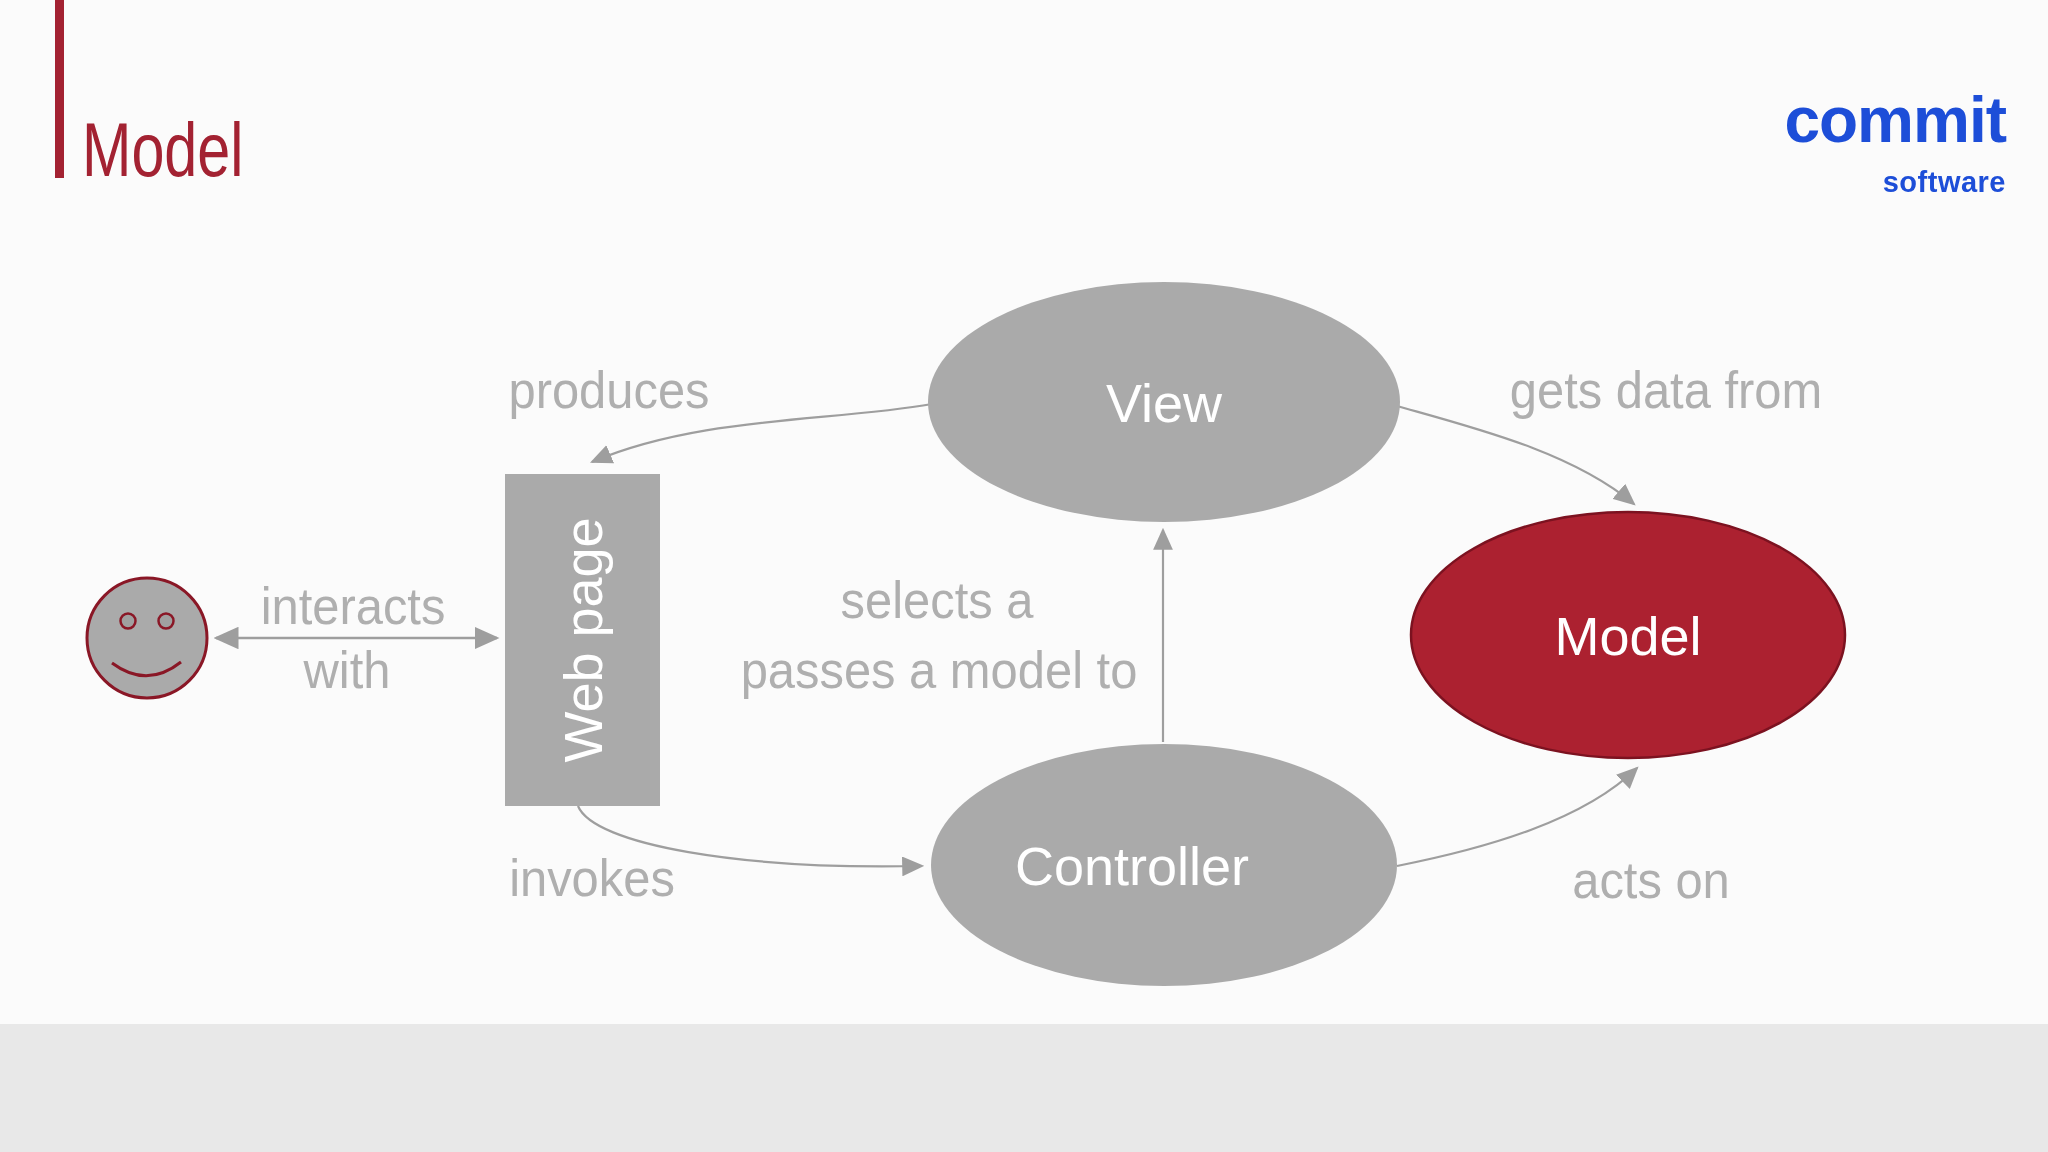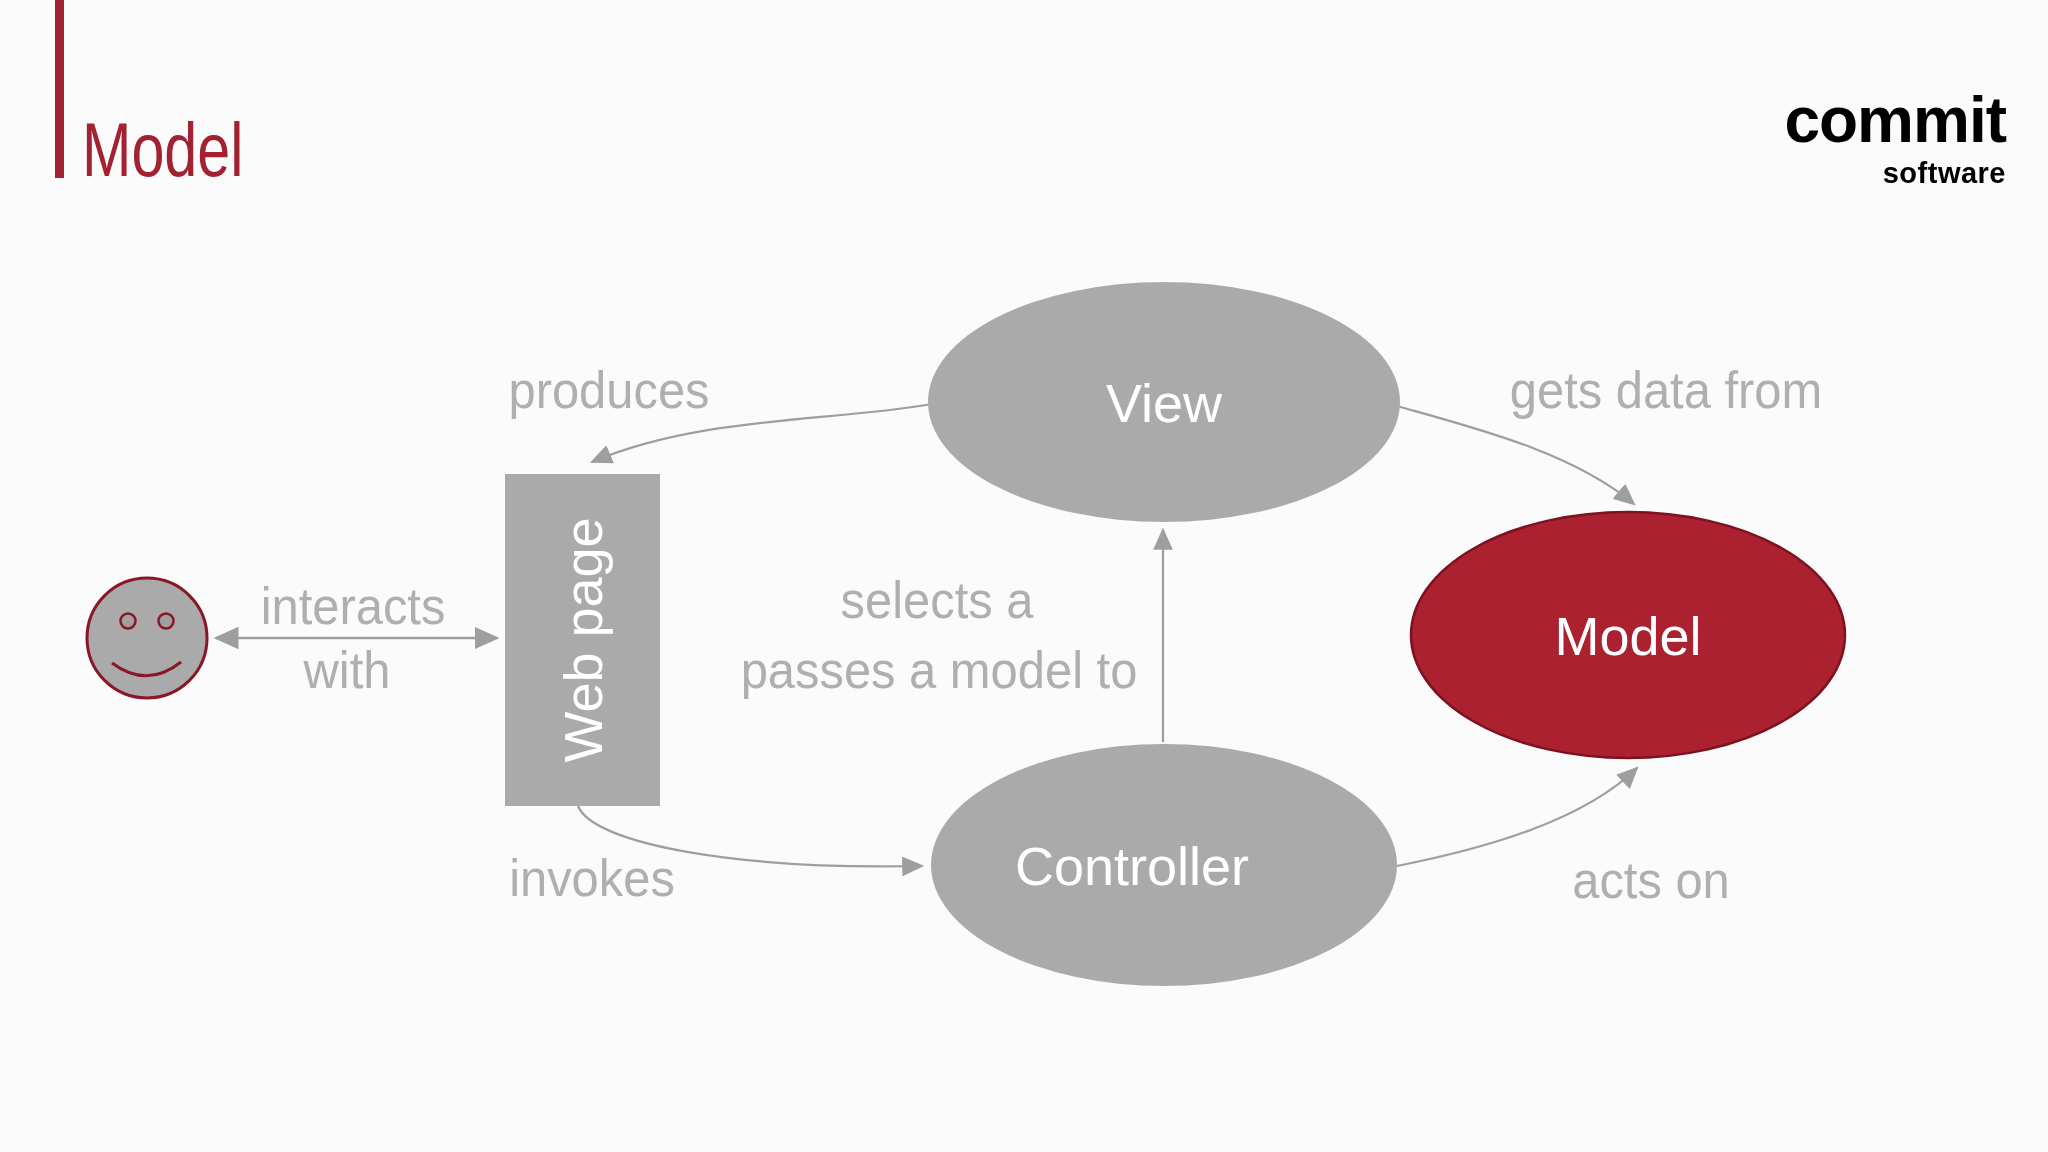--- a/index.html
+++ b/index.html
@@ -1,39 +1,39 @@
 <!DOCTYPE html>
 <html><head>
 <meta charset="utf-8">
 <style>
   html,body{margin:0;padding:0;background:#e8e8e8;}
   .slide{
     position:relative;
-    width:2048px;height:1152px;
+    width:2048px;height:1024px;
     background:#FBFBFB;
     overflow:hidden;
     font-family:"Liberation Sans", sans-serif;
   }
   .accent-bar{
     position:absolute;left:55px;top:0;width:9px;height:178px;
     background:#A32232;
   }
   .slide-title{
     position:absolute;left:82px;top:112px;
     font-size:76px;line-height:1;color:#A32232;
     transform:scaleX(0.78);transform-origin:left top;
     white-space:nowrap;
   }
   .logo{
     position:absolute;right:42px;top:88px;
     display:flex;flex-direction:column;align-items:flex-end;
-    color:#000000;line-height:1;
+    color:#1d4ed8;line-height:1;
   }
   .logo-main{font-size:64px;font-weight:bold;letter-spacing:-1px;}
-  .logo-sub{font-size:29px;font-weight:bold;margin-top:7px;letter-spacing:0.5px;}
+  .logo-sub{font-size:29px;font-weight:bold;margin-top:16px;letter-spacing:0.5px;}
   .diagram-svg{position:absolute;left:0;top:0;}
   .lbl{
     position:absolute;white-space:nowrap;
     font-size:52px;line-height:1;color:#AFAFAF;
     transform:translate(-50%,-50%) scaleX(0.94);
   }
   .node-lbl{
     position:absolute;white-space:nowrap;
     font-size:54px;line-height:1;color:#FFFFFF;
     transform:translate(-50%,-50%);

